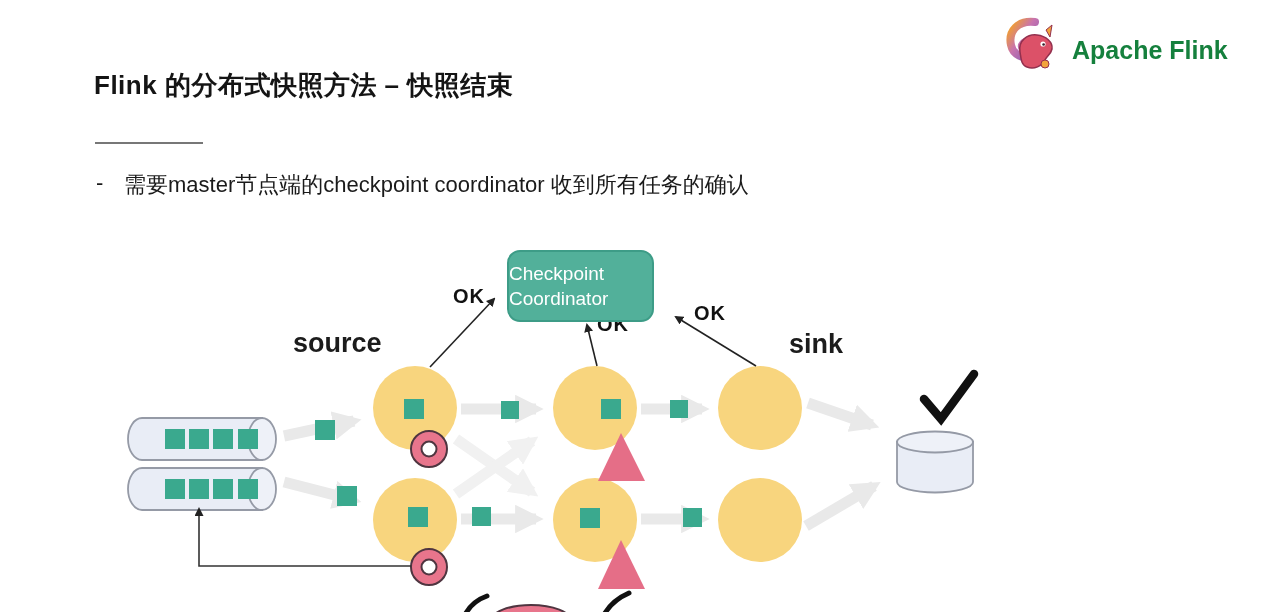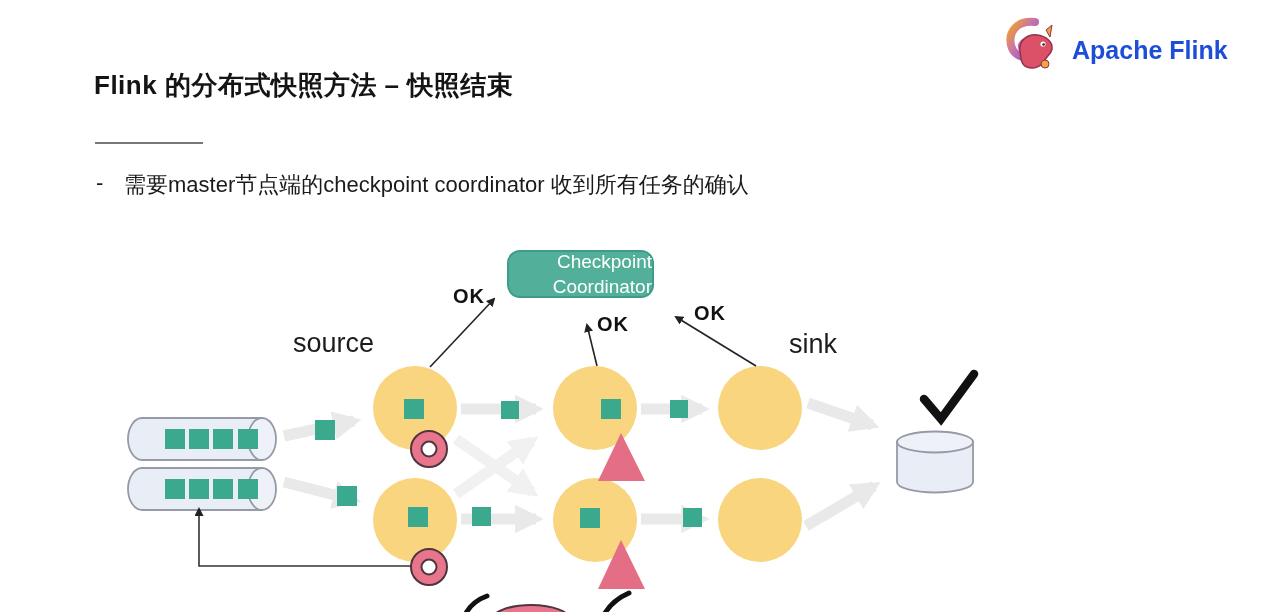--- a/index.html
+++ b/index.html
@@ -9,36 +9,36 @@
   }
   .abs{position:absolute;}
   .page-title{
     left:94px;top:68px;font-size:26px;font-weight:800;letter-spacing:0.5px;
     color:#141414;white-space:nowrap;
   }
   .title-underline{left:95px;top:142px;width:108px;height:2px;background:#777;}
   .bullet-line{left:96px;top:170px;font-size:22px;color:#1a1a1a;display:flex;}
   .bullet-dash{width:28px;}
   .diagram-svg{left:0;top:0;width:1280px;height:612px;}
-  .node-label{font-size:27px;color:#1c1c1c;}
+  .node-label{font-size:27px;color:#1c1c1c;font-weight:bold;}
   .label-source{left:293px;top:328px;}
   .label-sink{left:789px;top:329px;text-align:center;}
   .ok-label{font-size:20px;font-weight:600;color:#111;letter-spacing:1px;}
   .ok-left{left:453px;top:285px;}
   .ok-middle{left:597px;top:313px;}
   .ok-right{left:694px;top:302px;}
   .coordinator-box{
-    left:507px;top:250px;width:147px;height:48px;border-radius:13px;
+    left:507px;top:250px;width:147px;height:72px;border-radius:13px;
     background:var(--coordinator-teal,#52b09a);
     border:2px solid #3d9c87;box-sizing:border-box;
-    display:flex;flex-direction:column;align-items:flex-end;justify-content:center;
+    display:flex;flex-direction:column;align-items:flex-start;justify-content:center;
     color:#ffffff;font-size:19px;line-height:1.32;
   }
   .logo{left:1004px;top:16px;display:flex;align-items:center;}
-  .logo-text{font-size:25px;font-weight:800;color:#1d4ed8;margin-left:16px;margin-top:12px;white-space:nowrap;}
+  .logo-text{font-size:25px;font-weight:800;color:#15803d;margin-left:16px;margin-top:12px;white-space:nowrap;}
   
   .f-yellow{fill:var(--node-yellow,#f8d57e);}
   .f-teal{fill:var(--square-teal,#3aa98e);}
   .s-arrow{stroke:var(--arrow-gray,#e9e9e9);stroke-width:11;fill:none;}
   .s-arrow-light{stroke:var(--arrow-gray-light,#f1f1f1);stroke-width:11;fill:none;}
   .cyl{fill:var(--cylinder-fill,#e9edf6);stroke:var(--cylinder-stroke,#959aa6);stroke-width:1.8;}
   .cyl-cap{fill:#eef1f8;stroke:var(--cylinder-stroke,#959aa6);stroke-width:1.8;}
   .tri{fill:var(--barrier-pink,#e56e87);}
   .donut-outer{fill:var(--donut-pink,#e8758c);stroke:#4f3540;stroke-width:2;}
   .donut-hole{fill:#ffffff;stroke:#4f3540;stroke-width:2;}

